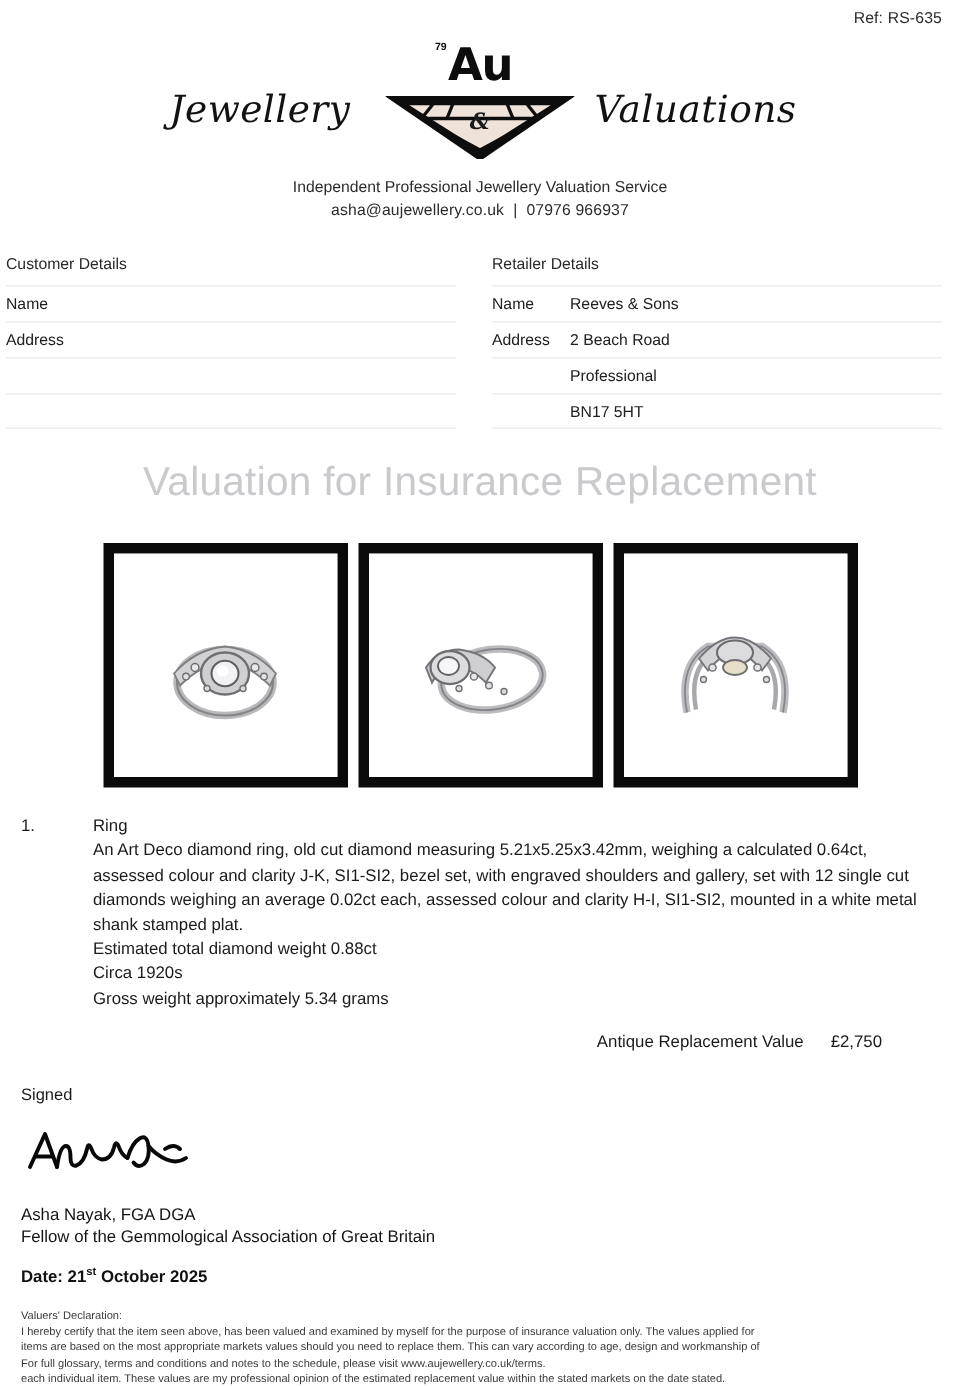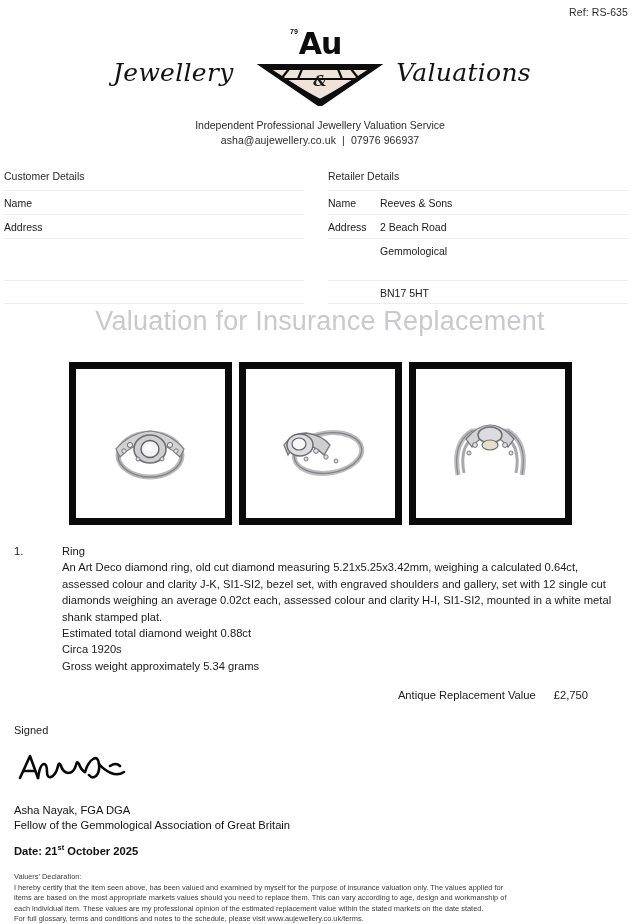--- a/index.html
+++ b/index.html
@@ -136,21 +136,21 @@
   .detail-row {
     display: flex;
     align-items: flex-start;
     height: 24px;
     border-top: 1px solid #ededed;
     font-size: 10.5px;
     color: #202020;
     padding-top: 6px;
     box-sizing: border-box;
   }
-  .detail-row:last-child { border-bottom: 1px solid #ededed; margin-top: 18px; }
+  .detail-row:last-child { border-bottom: 1px solid #ededed; }
   .detail-label {
     width: 52px;
     flex: none;
     color: #202020;
   }
   .detail-value { flex: 1; }
 
   
   .main-title {
     position: absolute;
@@ -342,21 +342,21 @@
       <div class="detail-row">
         <span class="detail-label">Name</span>
         <span class="detail-value">Reeves &amp; Sons</span>
       </div>
       <div class="detail-row">
         <span class="detail-label">Address</span>
         <span class="detail-value">2 Beach Road</span>
       </div>
       <div class="detail-row">
         <span class="detail-label"></span>
-        <span class="detail-value">Gemmological</span>
+        <span class="detail-value">Professional</span>
       </div>
       <div class="detail-row">
         <span class="detail-label"></span>
         <span class="detail-value">BN17 5HT</span>
       </div>
     </div>
 
   </div>
 
   <div class="main-title">Valuation for Insurance Replacement</div>
@@ -454,17 +454,17 @@
 
   <div class="signer-name">Asha Nayak, FGA DGA</div>
   <div class="signer-sub">Fellow of the Gemmological Association of Great Britain</div>
 
   <div class="date-line"><span>Date: 21</span><sup>st</sup><span> October 2025</span></div>
 
   <div class="declaration">
     <span class="decl-title">Valuers' Declaration:</span>
     <p>I hereby certify that the item seen above, has been valued and examined by myself for the purpose of insurance valuation only. The values applied for</p>
     <p>items are based on the most appropriate markets values should you need to replace them. This can vary according to age, design and workmanship of</p>
+    <p>For full glossary, terms and conditions and notes to the schedule, please visit www.aujewellery.co.uk/terms.</p>
     <p>each individual item. These values are my professional opinion of the estimated replacement value within the stated markets on the date stated.</p>
-    <p>For full glossary, terms and conditions and notes to the schedule, please visit www.aujewellery.co.uk/terms.</p>
   </div>
 
 </div>
 
 </body></html>

